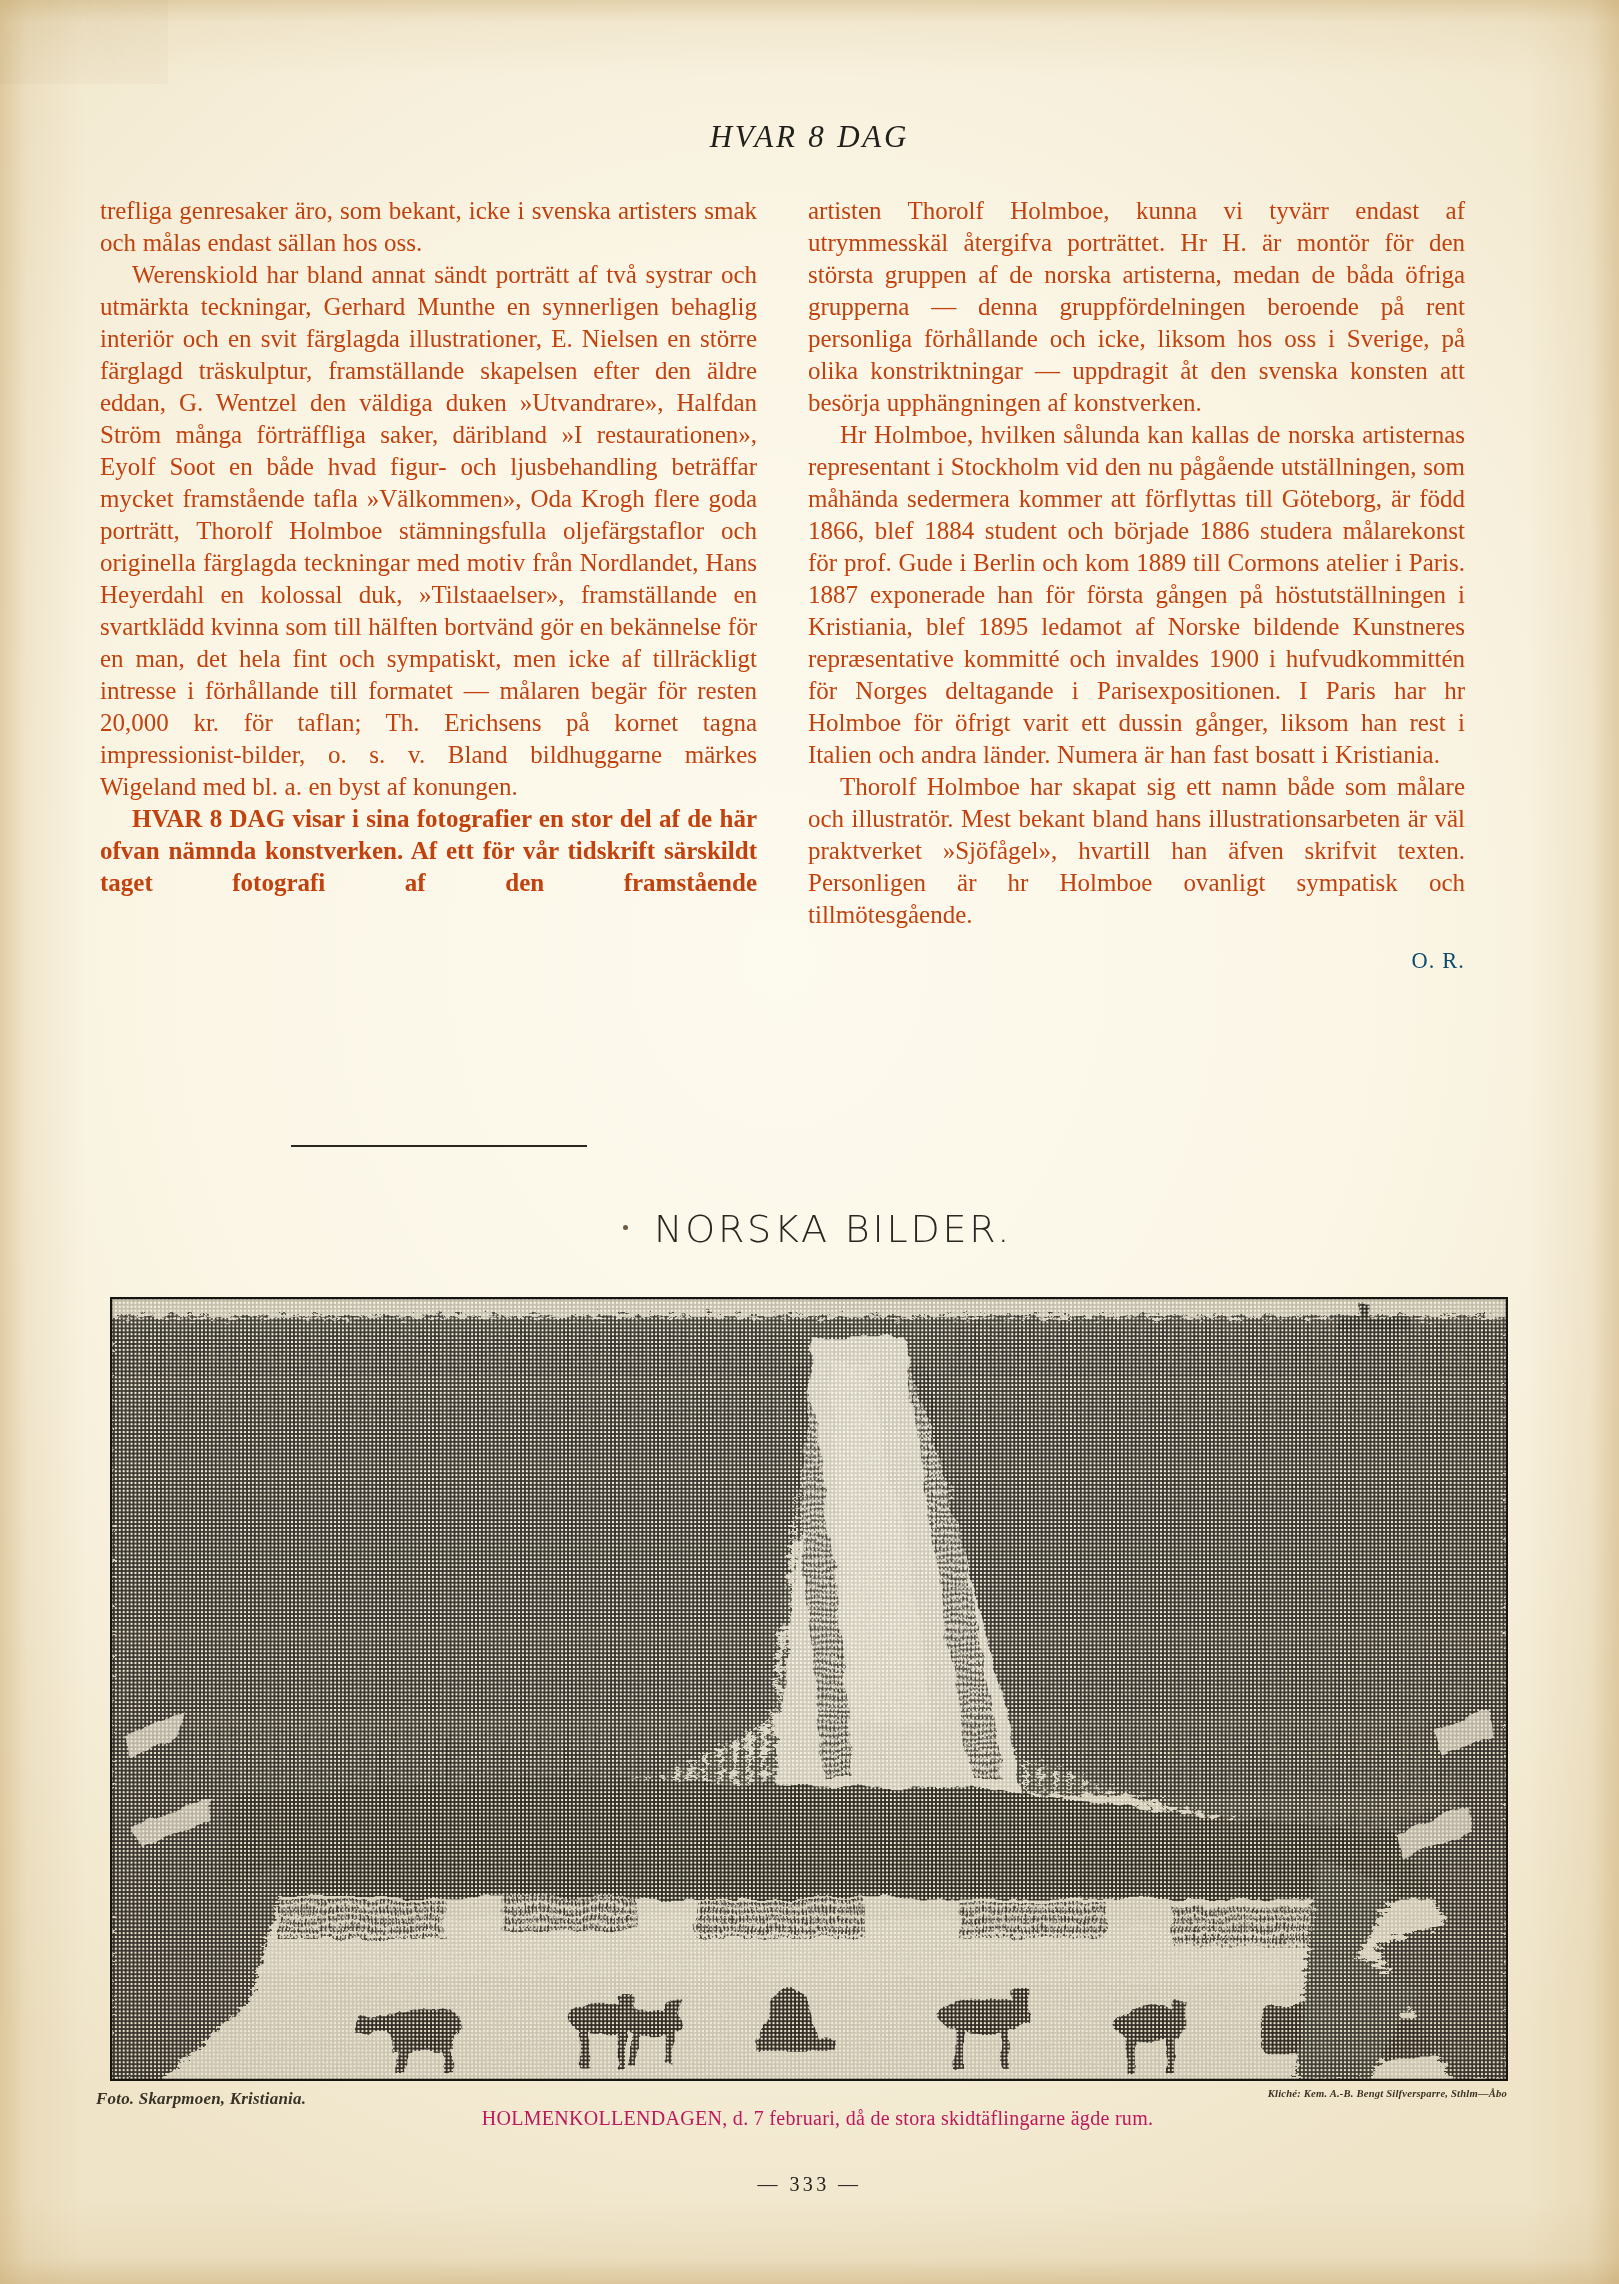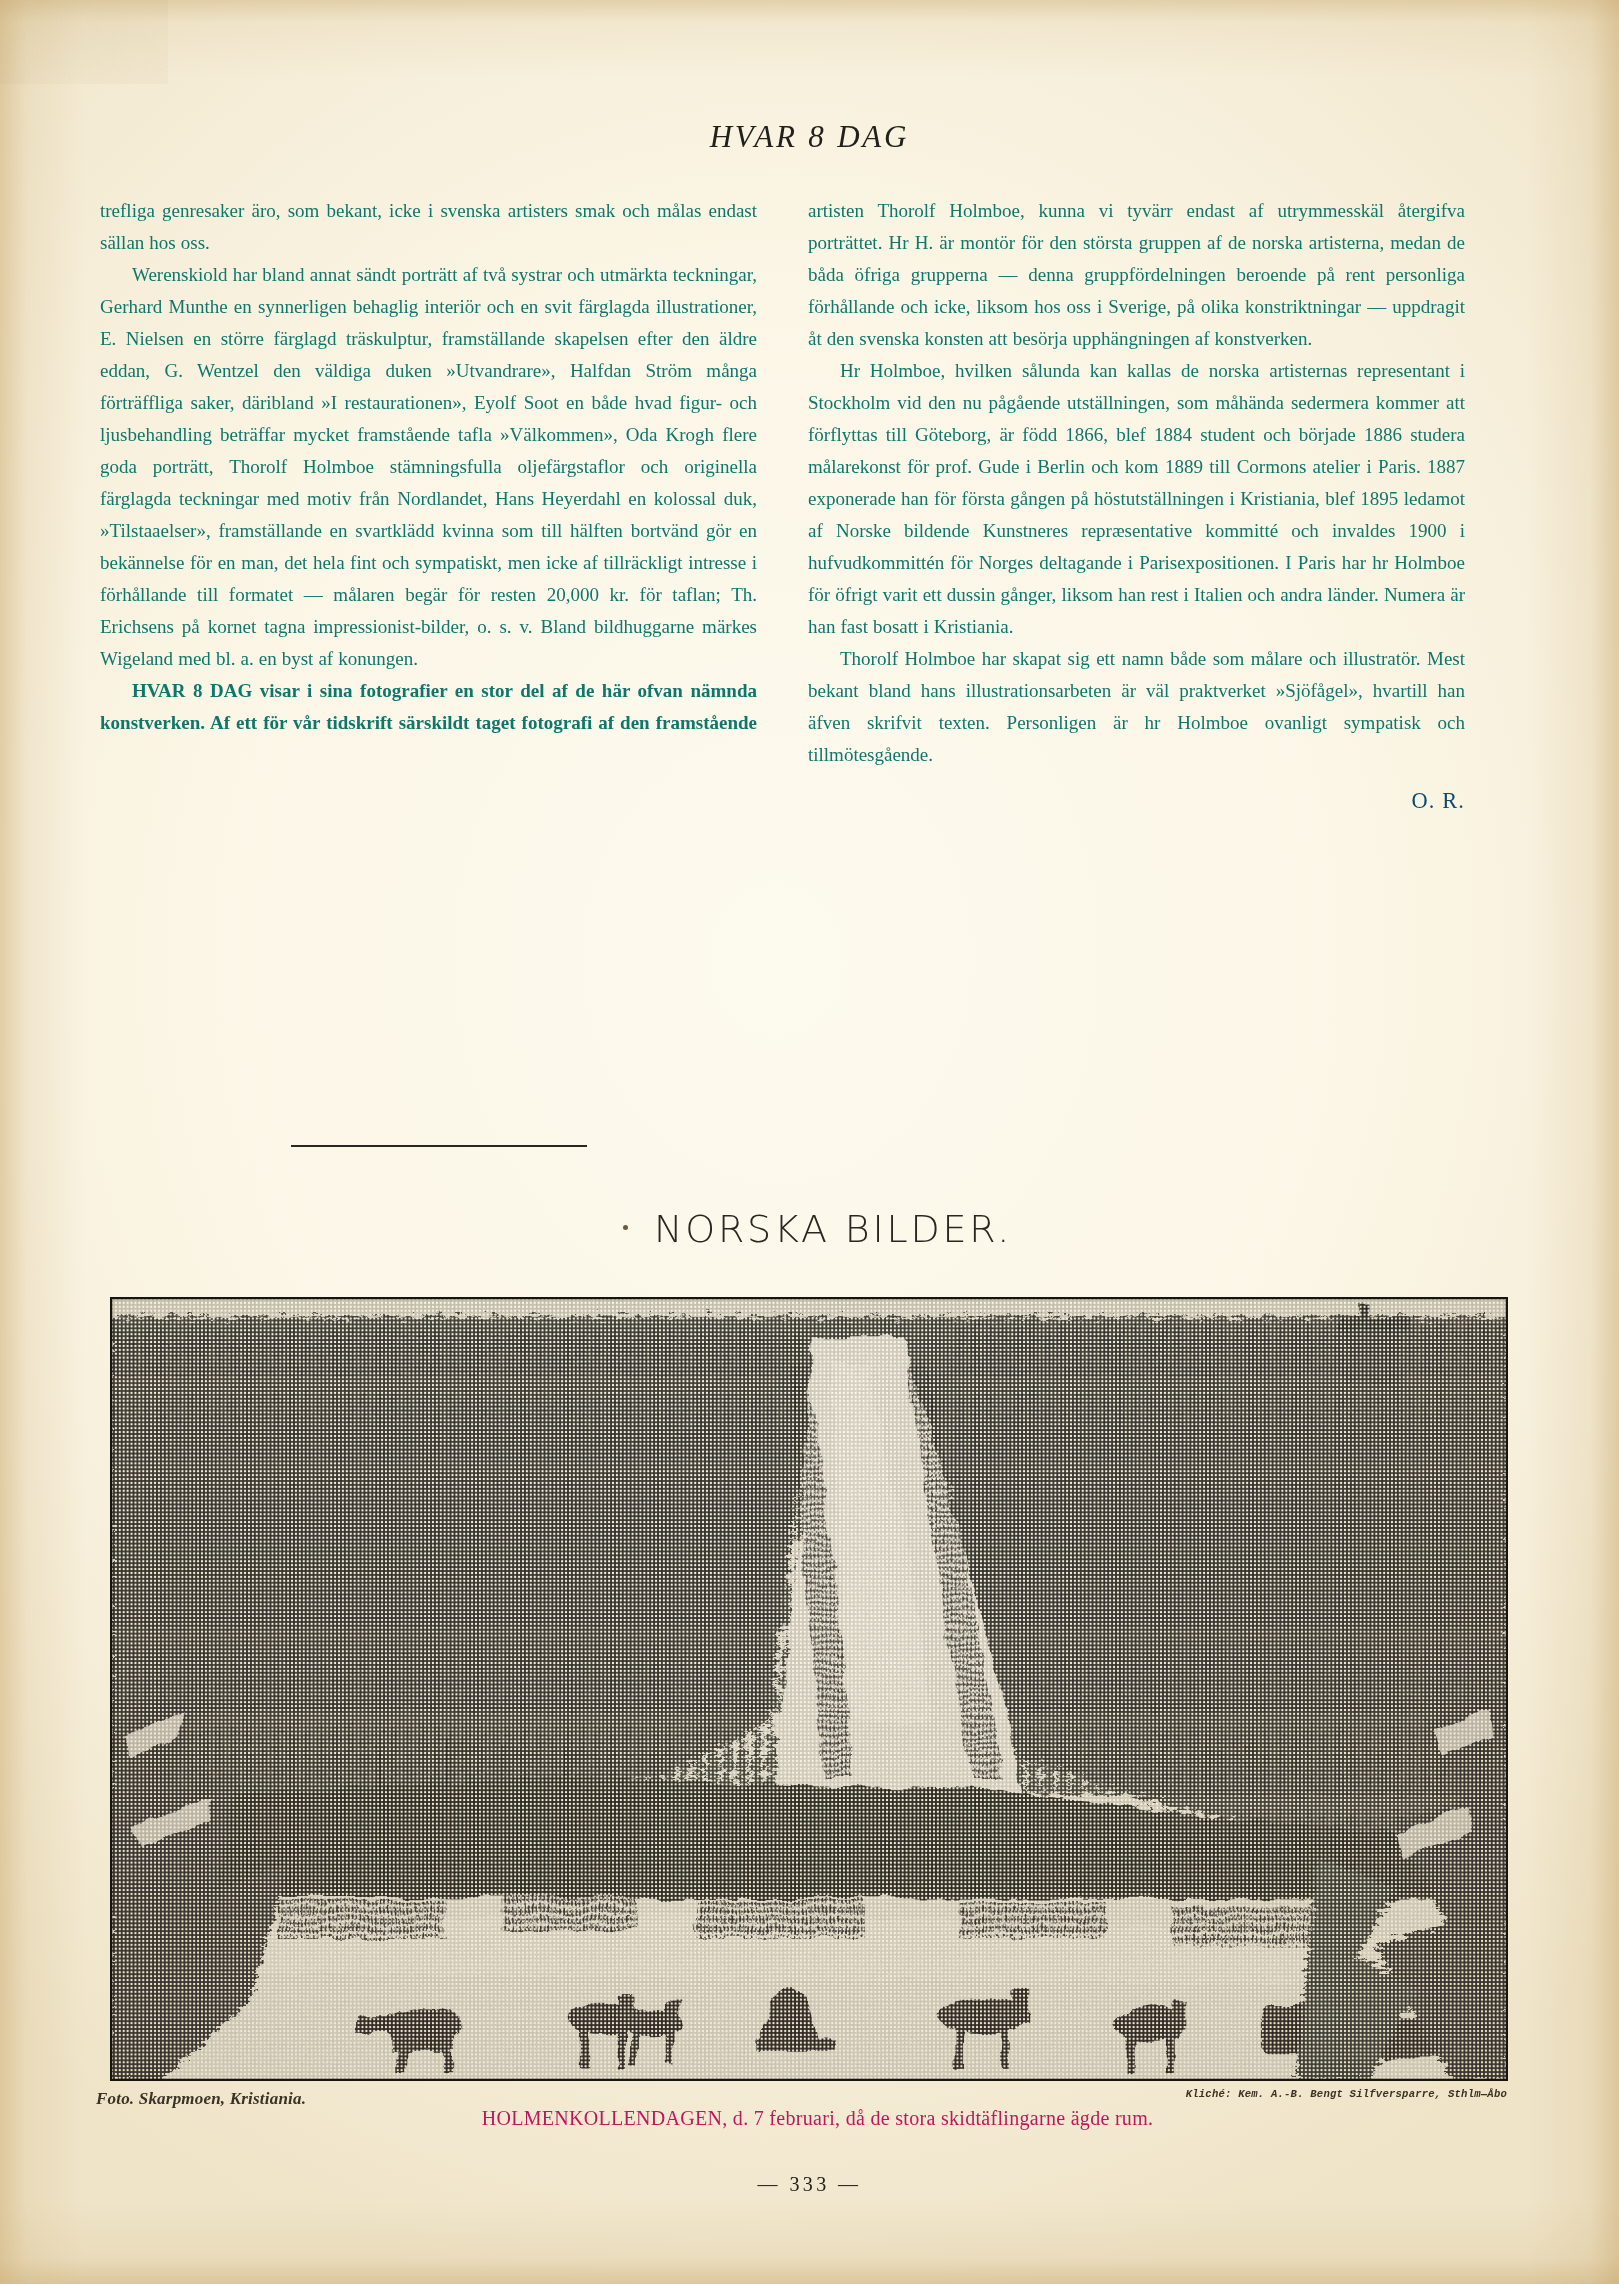--- a/index.html
+++ b/index.html
@@ -68,25 +68,25 @@
     left: 100px;
     top: 195px;
     width: 1421px;
     display: flex;
     gap: 51px;
   }
   .col { width: 657px; }
 
   .col p {
     margin: 0;
-    font-size: 19px;
+    font-size: 25px;
     line-height: 32px;
     text-align: justify;
     text-align-last: left;
-    color: #0f766e;
+    color: #c2410c;
     hyphens: none;
     word-spacing: 0.3px;
   }
   .col p.indent { text-indent: 32px; }
   .col p.lastline-justify { text-align-last: justify; font-weight: bold; }
 
   .signature {
     margin-top: 17px;
     text-align: right;
     font-size: 22.4px;
@@ -155,21 +155,20 @@
     top: 2089px;
     font-size: 17px;
     letter-spacing: 0.2px;
   }
   .credit-right {
     right: 112px;
     top: 2088px;
     font-size: 10.6px;
     letter-spacing: 0.2px;
     text-align: left;
-    font-family: Liberation Mono, monospace;
   }
 
   .figure-caption {
     position: absolute;
     left: 0; right: 0;
     top: 2107px;
     text-align: center;
     font-size: 20px;
     letter-spacing: 0.3px;
     color: #be185d;

